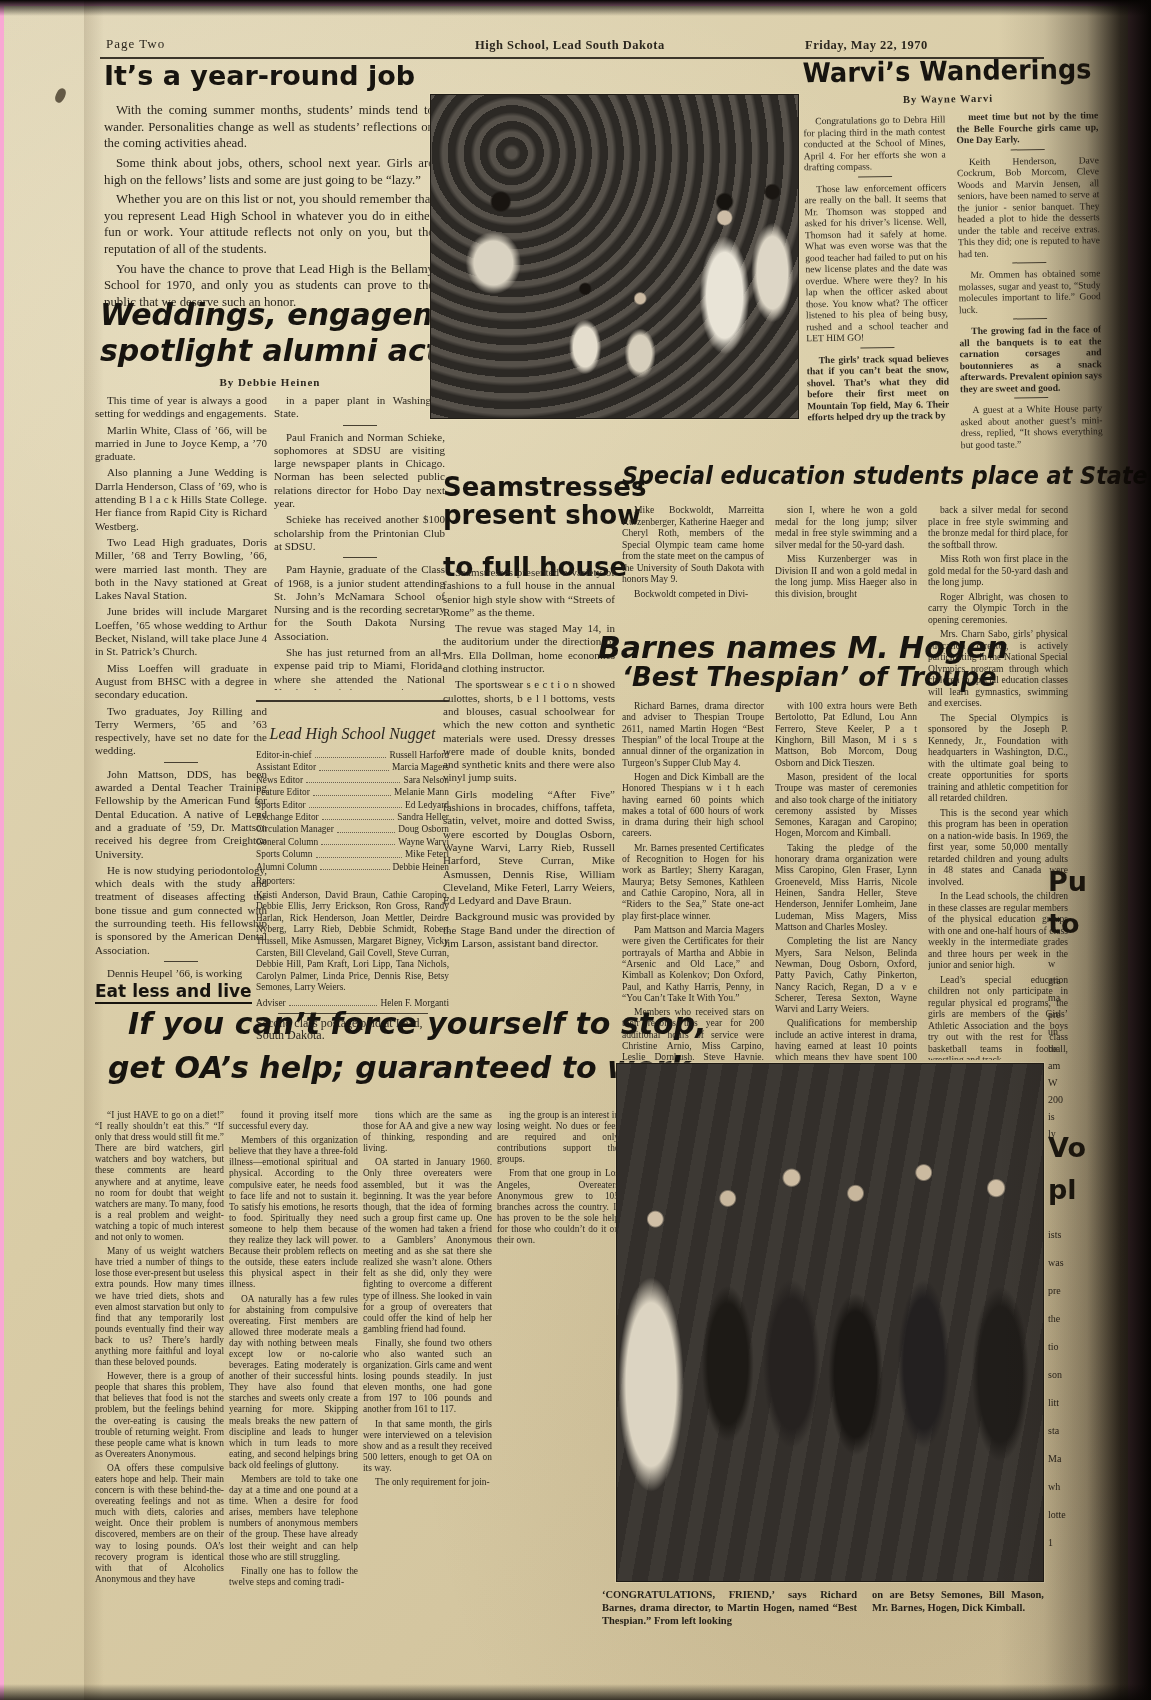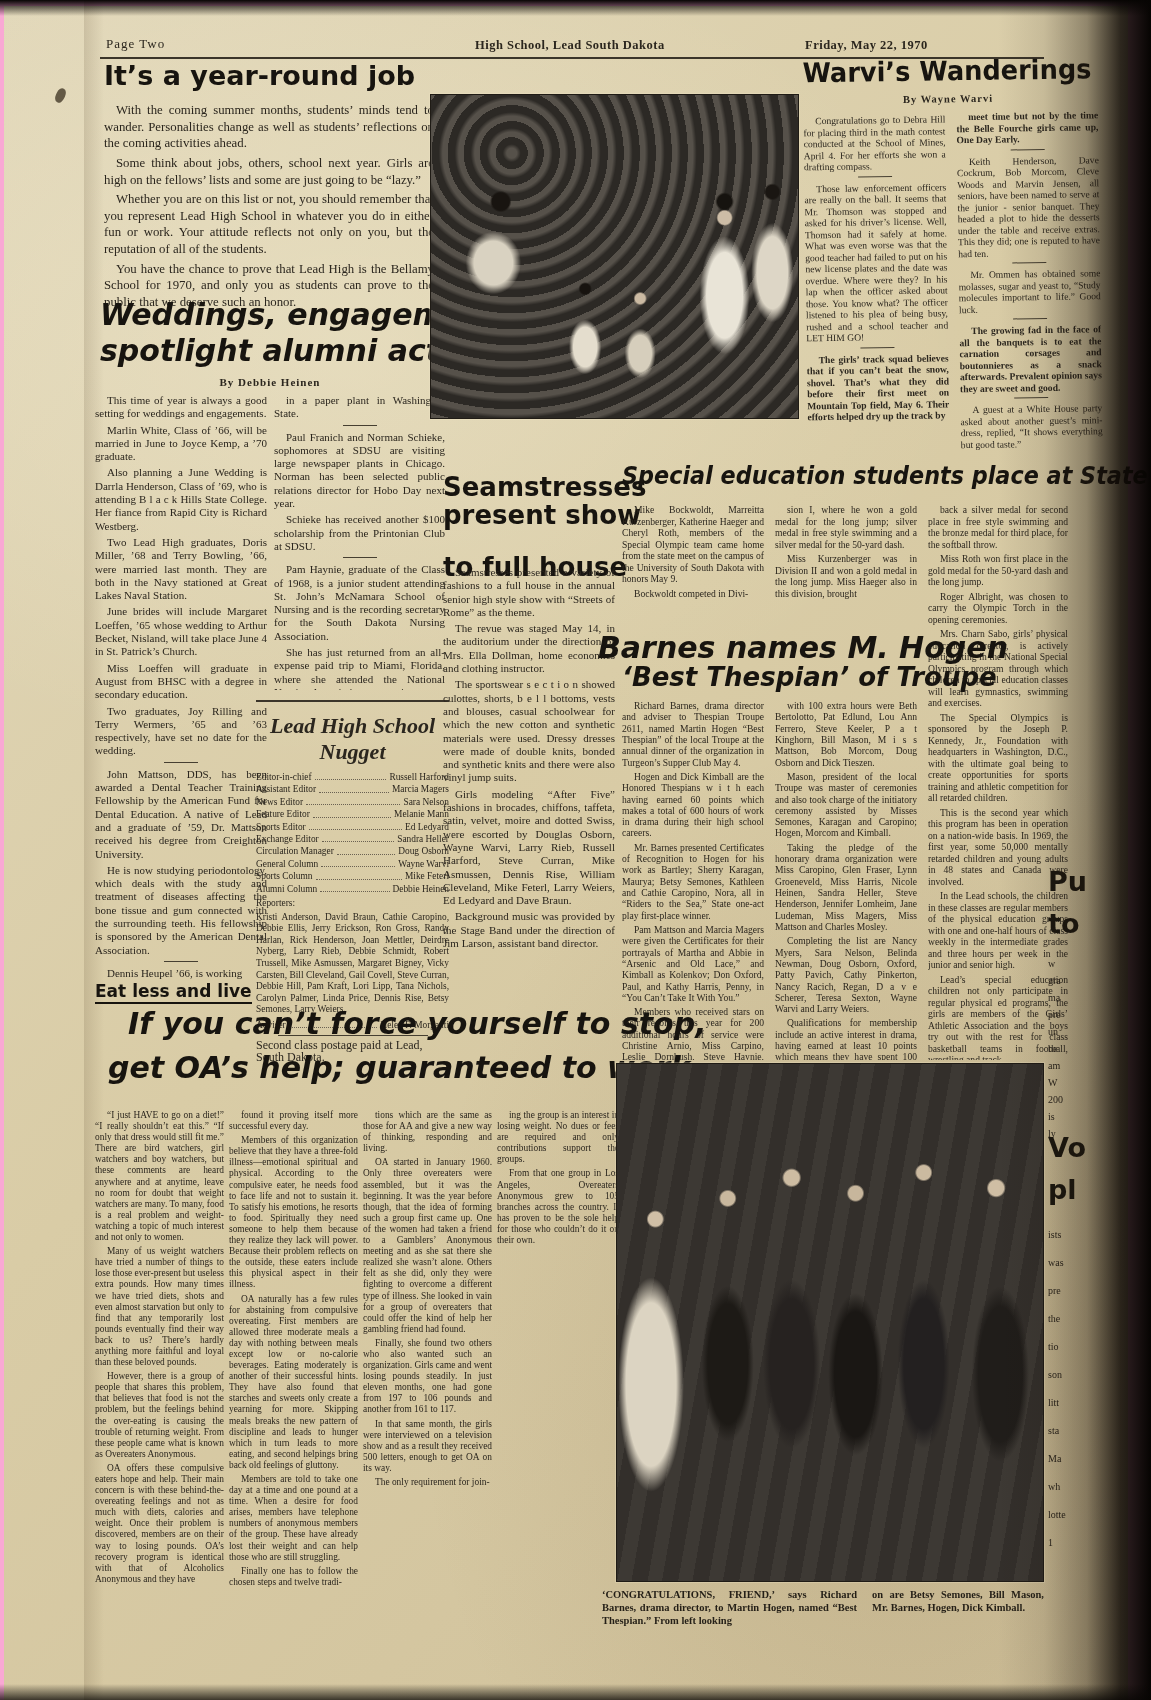--- a/index.html
+++ b/index.html
@@ -30,21 +30,21 @@
   .hl{position:absolute;font-family:"DejaVu Sans","Liberation Sans",sans-serif;font-weight:bold;color:#17140f;white-space:nowrap;}
   .hl.it{font-style:italic;}
   
   .bodycol{position:absolute;text-align:justify;overflow:hidden;}
   .para{margin:0 0 3px 0;text-indent:12px;}
   .para.b{font-weight:bold;}
   hr.sep{border:none;border-top:1px solid #463f31;width:34px;margin:4px auto 5px auto;}
   .byline{position:absolute;text-align:center;font-weight:bold;font-size:11px;letter-spacing:1px;}
   
   .nugget{position:absolute;left:256px;top:700px;width:193px;height:302px;border-top:2px solid #3b352a;padding-top:3px;}
-  .nugget-title{text-align:center;font-style:italic;font-weight:bold;font-size:22px;margin:8px 0 6px 0;}
+  .nugget-title{text-align:center;font-style:italic;font-weight:normal;font-size:16px;margin:20px 0 6px 0;}
   .staff-row{display:flex;font-size:9.4px;line-height:12.4px;}
   .sr-role{white-space:nowrap;}
   .sr-dots{flex:1;border-bottom:1px dotted #6a6152;margin:0 3px 3px 3px;}
   .sr-name{white-space:nowrap;}
   .nugget-reporters{font-size:9.4px;line-height:11.6px;text-align:justify;margin-top:2px;}
   .nugget-rule{border:none;border-top:1px solid #463f31;width:150px;margin:4px auto;}
   .nugget-postage{font-size:12px;line-height:11.6px;}
   
   .photo{position:absolute;border:1px solid #1f1b15;box-shadow:0 0 0 1px rgba(240,230,200,.3);}
   .photo1{left:430px;top:94px;width:367px;height:323px;
@@ -279,21 +279,21 @@
       <p class="para">“I just HAVE to go on a diet!” “I really shouldn’t eat this.” “If only that dress would still fit me.” There are bird watchers, girl watchers and boy watchers, but these comments are heard anywhere and at anytime, leave no room for doubt that weight watchers are many. To many, food is a real problem and weight-watching a topic of much interest and not only to women.</p>
       <p class="para">Many of us weight watchers have tried a number of things to lose those ever-present but useless extra pounds. How many times we have tried diets, shots and even almost starvation but only to find that any temporarily lost pounds eventually find their way back to us? There’s hardly anything more faithful and loyal than these beloved pounds.</p>
       <p class="para">However, there is a group of people that shares this problem, that believes that food is not the problem, but the feelings behind the over-eating is causing the trouble of returning weight. From these people came what is known as Overeaters Anonymous.</p>
       <p class="para">OA offers these compulsive eaters hope and help.  Their main concern is with these behind-the-overeating feelings and not as much with diets, calories and weight. Once their problem is discovered, members are on their way to losing pounds. OA’s recovery program is identical with that of Alcoholics Anonymous and they have</p>
     </div>
   <div class="bodycol" style="left:229px;top:1110px;width:129px;height:548px;font-size:9.4px;line-height:1.18;">
       <p class="para">found it proving itself more successful every day.</p>
       <p class="para">Members of this organization believe that they have a three-fold illness—emotional spiritual and physical. According to the compulsive eater, he needs food to face life and not to sustain it. To satisfy his emotions, he resorts to food. Spiritually they need someone to help them because they realize they lack will power. Because their problem reflects on the outside, these eaters include this physical aspect in their illness.</p>
       <p class="para">OA naturally has a few rules for abstaining from compulsive overeating. First members are allowed three moderate meals a day with nothing between meals except low or no-calorie beverages. Eating moderately is another of their successful hints. They have also found that starches and sweets only create a yearning for more. Skipping meals breaks the new pattern of discipline and leads to hunger which in turn leads to more eating, and second helpings bring back old feelings of gluttony.</p>
       <p class="para">Members are told to take one day at a time and one pound at a time. When a desire for food arises, members have telephone numbers of anonymous members of the group. These have already lost their weight and can help those who are still struggling.</p>
-      <p class="para">Finally one has to follow the chosen steps and twelve tradi-</p>
+      <p class="para">Finally one has to follow the twelve steps and coming tradi-</p>
     </div>
   <div class="bodycol" style="left:363px;top:1110px;width:129px;height:548px;font-size:9.4px;line-height:1.18;">
       <p class="para">tions which are the same as those for AA and give a new way of thinking, responding and living.</p>
       <p class="para">OA started in January 1960. Only three overeaters were assembled, but it was the beginning. It was the year before though, that the idea of forming such a group first came up. One of the women had taken a friend to a Gamblers’ Anonymous meeting and as she sat there she realized she wasn’t alone. Others felt as she did, only they were fighting to overcome a different type of illness. She looked in vain for a group of overeaters that could offer the kind of help her gambling friend had found.</p>
       <p class="para">Finally, she found two others who also wanted such an organization. Girls came and went losing pounds steadily. In just eleven months, one had gone from 197 to 106 pounds and another from 161 to 117.</p>
       <p class="para">In that same month, the girls were interviewed on a television show and as a result they received 500 letters, enough to get OA on its way.</p>
       <p class="para">The only requirement for join-</p>
     </div>
   <div class="bodycol" style="left:497px;top:1110px;width:122px;height:470px;font-size:9.4px;line-height:1.18;">
       <p class="para">ing the group is an interest in losing weight. No dues or fees are required and only contributions support the groups.</p>

